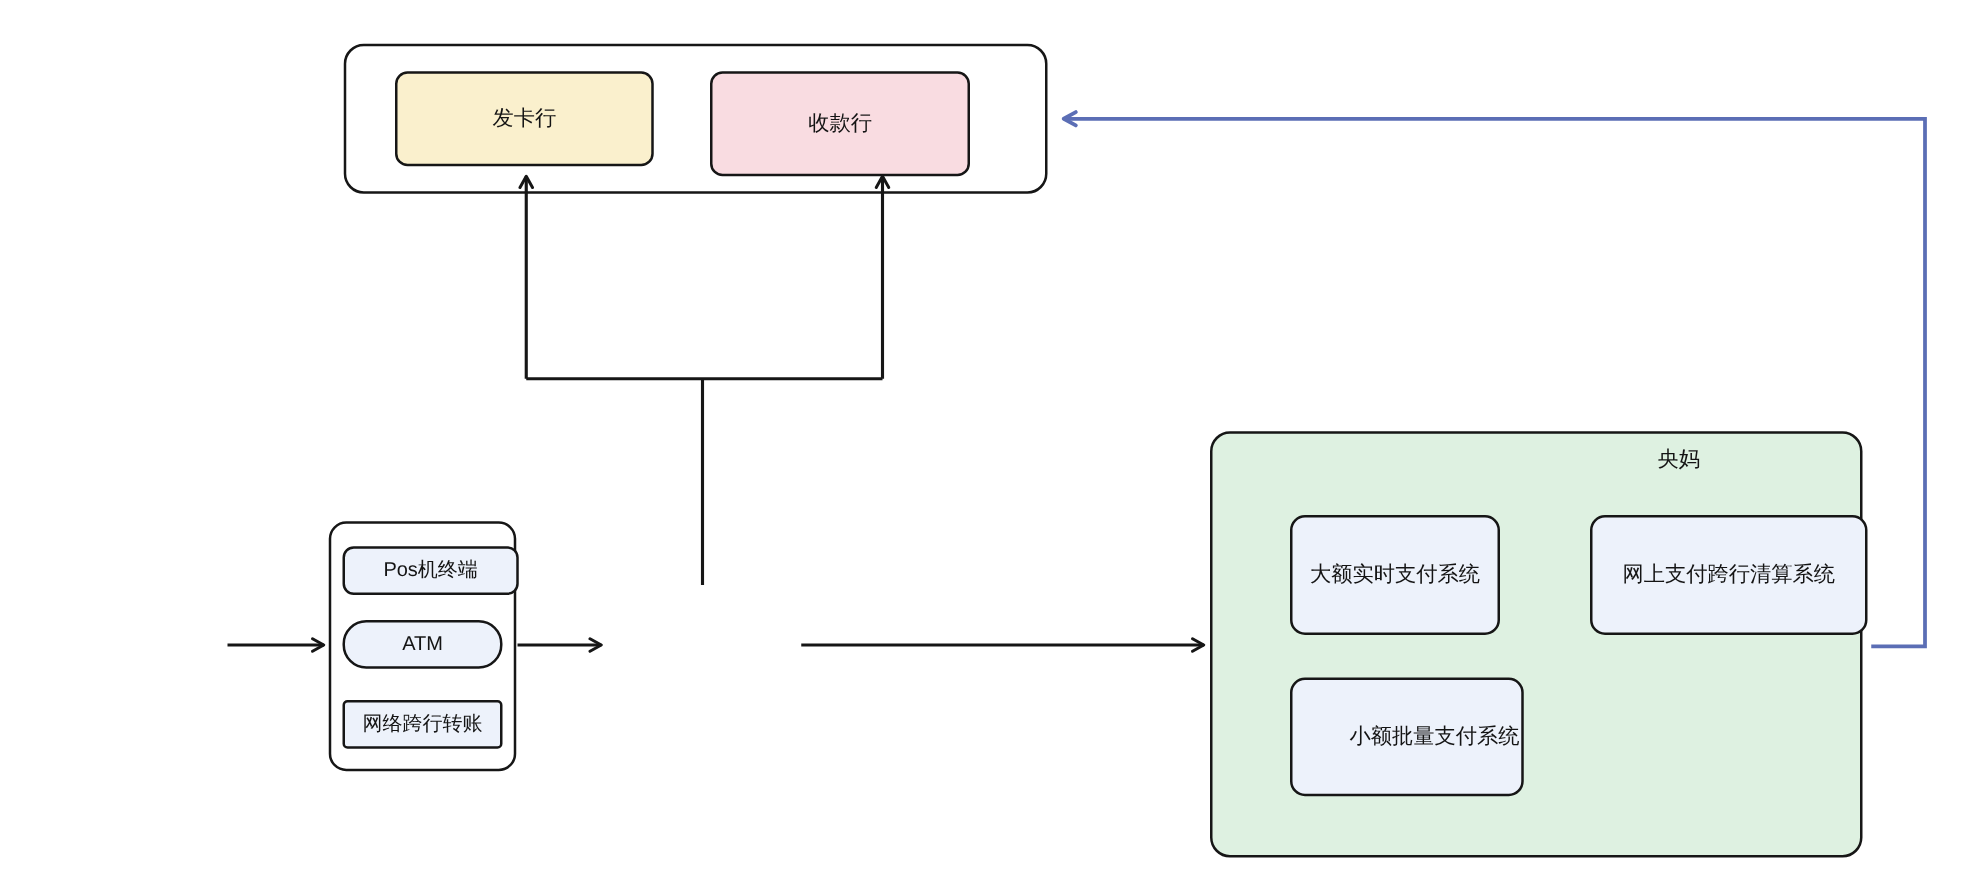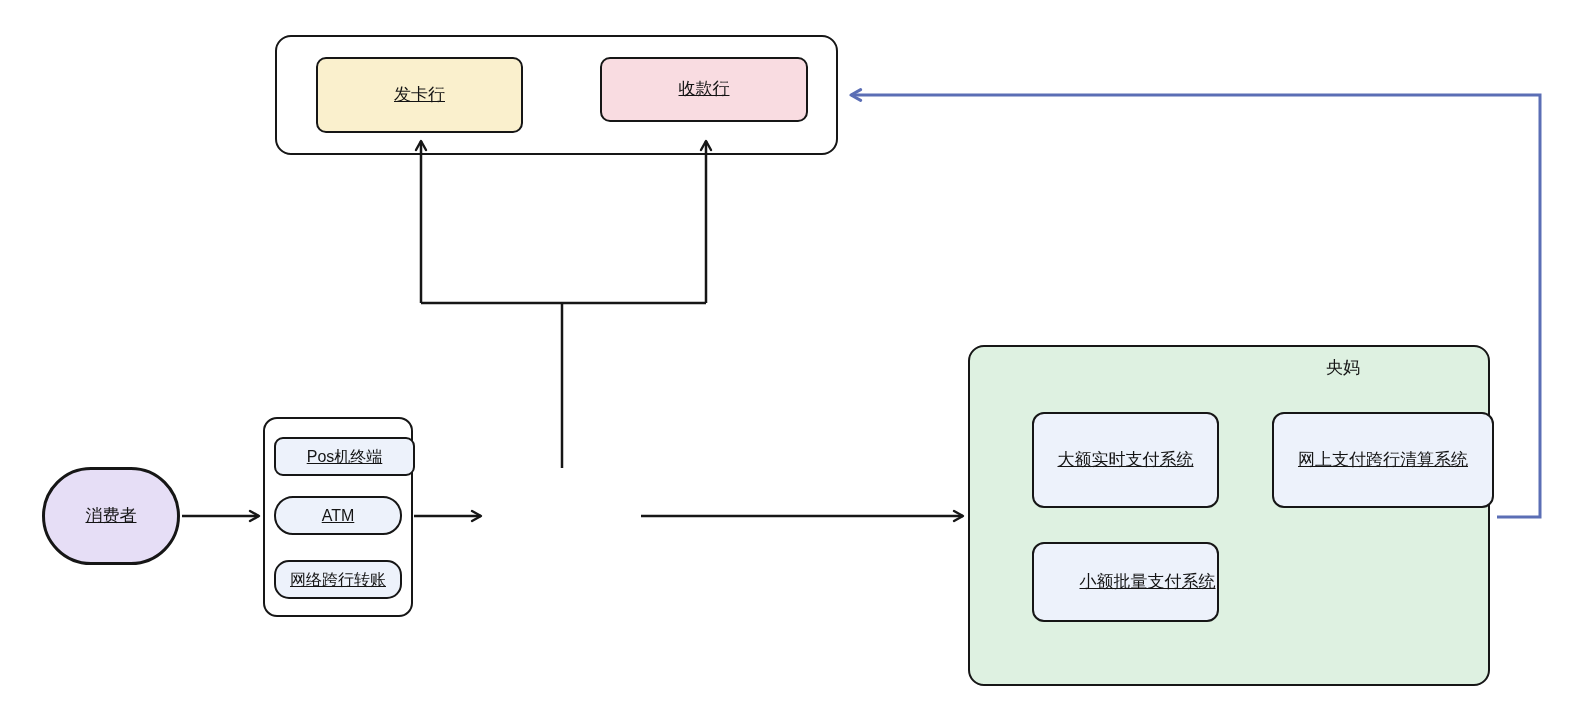--- a/index.html
+++ b/index.html
@@ -16,21 +16,20 @@
     position: absolute;
     box-sizing: border-box;
     display: flex;
     align-items: center;
     justify-content: center;
     text-align: left;
     border: 2.5px solid var(--line-color, #161616);
     font-size: 17px;
     line-height: 1.45;
     z-index: 1;
-    text-decoration: underline;
   }
   .container-box { background: var(--container-fill, #ffffff); border-radius: 16px; }
   .group-title {
     position: absolute;
     text-align: center;
     font-size: 17px;
     z-index: 2;
   }
   .pill   { border-width: 3px; background: var(--ellipse-fill, #e6def6); }
   .sysbox { background: var(--system-fill, #edf2fb); border-radius: 10px; }
@@ -43,35 +42,34 @@
   .black-line { fill: none; stroke: var(--line-color, #161616); stroke-width: 2.5px; }
   .blue-line  { fill: none; stroke: var(--feedback-arrow-color, #5b6eb5); stroke-width: 3px; }
 </style>
 </head>
 <body>
 
 <div class="canvas">
 
   <div class="node container-box" style="left:275px; top:35px; width:563px; height:120px;"></div>
   <div class="node" style="left:316px; top:57px; width:207px; height:76px; border-radius:10px; background:var(--issuer-fill,#faf0cd);">发卡行</div>
-  <div class="node" style="left:600px; top:57px; width:208px; height:65px; border-radius:10px; background:var(--acquirer-fill,#f9dce1);">收款行</div>
+  <div class="node" style="left:568px; top:57px; width:208px; height:84px; border-radius:10px; background:var(--acquirer-fill,#f9dce1);">收款行</div>
 
-  <div class="node pill" style="left:42px; top:467px; width:138px; height:98px; border-radius:49px;">消费者</div>
 
   <div class="node container-box" style="left:263px; top:417px; width:150px; height:200px; border-radius:14px;"></div>
   <div class="node sysbox" style="left:274px; top:437px; width:141px; height:39px; border-radius:9px; font-size:16px;">Pos机终端</div>
   <div class="node sysbox" style="left:274px; top:496px; width:128px; height:39px; border-radius:19px; font-size:16px;">ATM</div>
-  <div class="node sysbox" style="left:274px; top:560px; width:128px; height:39px; border-radius:15px; font-size:16px;">网络跨行转账</div>
+  <div class="node sysbox" style="left:274px; top:560px; width:128px; height:39px; border-radius:4px; font-size:16px;">网络跨行转账</div>
 
 
   <div class="node" style="left:968px; top:345px; width:522px; height:341px; border-radius:16px; background:var(--central-bank-fill,#def1e1);"></div>
   <div class="group-title" style="left:1019px; top:356px; width:624px;margin-left:12px;">央妈</div>
-  <div class="node sysbox" style="left:1032px; top:412px; width:187px; height:96px; border-radius:12px;">大额实时支付系统</div>
+  <div class="node sysbox" style="left:1032px; top:412px; width:168px; height:96px; border-radius:12px;">大额实时支付系统</div>
   <div class="node sysbox" style="left:1272px; top:412px; width:222px; height:96px; border-radius:12px; padding:0 10px;">网上支付跨行清算系统</div>
-  <div class="node sysbox" style="left:1032px; top:542px; width:187px; height:80px; border-radius:12px;padding-left:44px;">小额批量支付系统</div>
+  <div class="node sysbox" style="left:1032px; top:542px; width:187px; height:95px; border-radius:12px;padding-left:44px;">小额批量支付系统</div>
 
   <svg class="overlay" width="1572" height="708" viewBox="0 0 1572 708" xmlns="http://www.w3.org/2000/svg">
     <defs>
       <marker id="arrowBlack" viewBox="0 0 14 14" refX="11" refY="7" markerWidth="14" markerHeight="14" markerUnits="userSpaceOnUse" orient="auto-start-reverse">
         <path d="M2,2 L11,7 L2,12" fill="none" stroke-width="2.4" stroke-linecap="round" stroke-linejoin="round" style="stroke:var(--line-color,#161616)"></path>
       </marker>
       <marker id="arrowBlue" viewBox="0 0 14 14" refX="11" refY="7" markerWidth="15" markerHeight="15" markerUnits="userSpaceOnUse" orient="auto-start-reverse">
         <path d="M2,2 L11,7 L2,12" fill="none" stroke-width="2.8" stroke-linecap="round" stroke-linejoin="round" style="stroke:var(--feedback-arrow-color,#5b6eb5)"></path>
       </marker>
     </defs>

